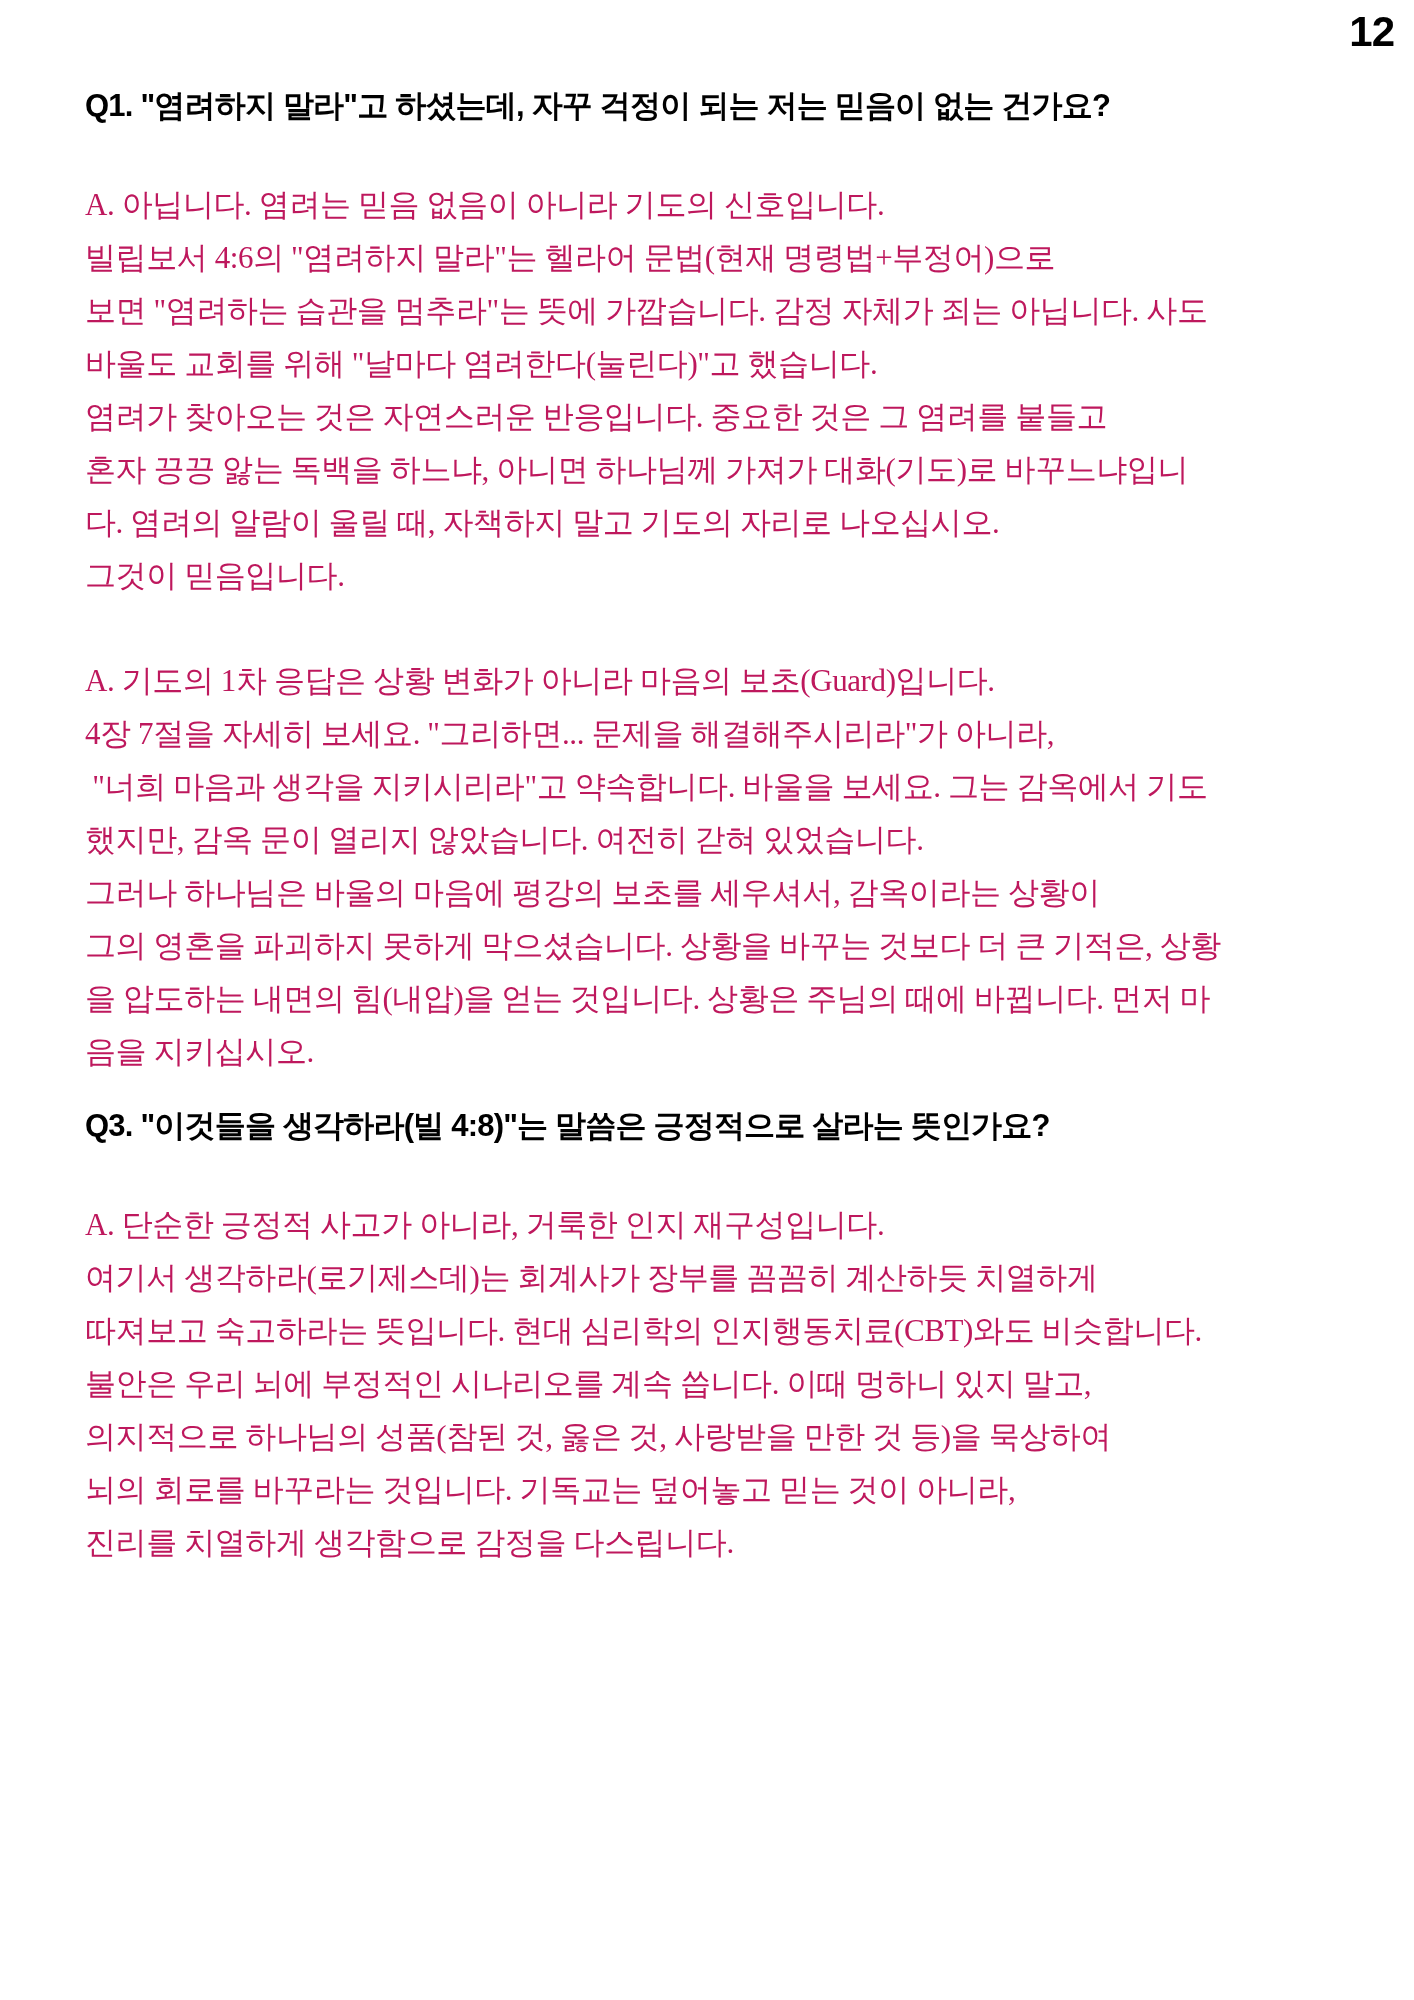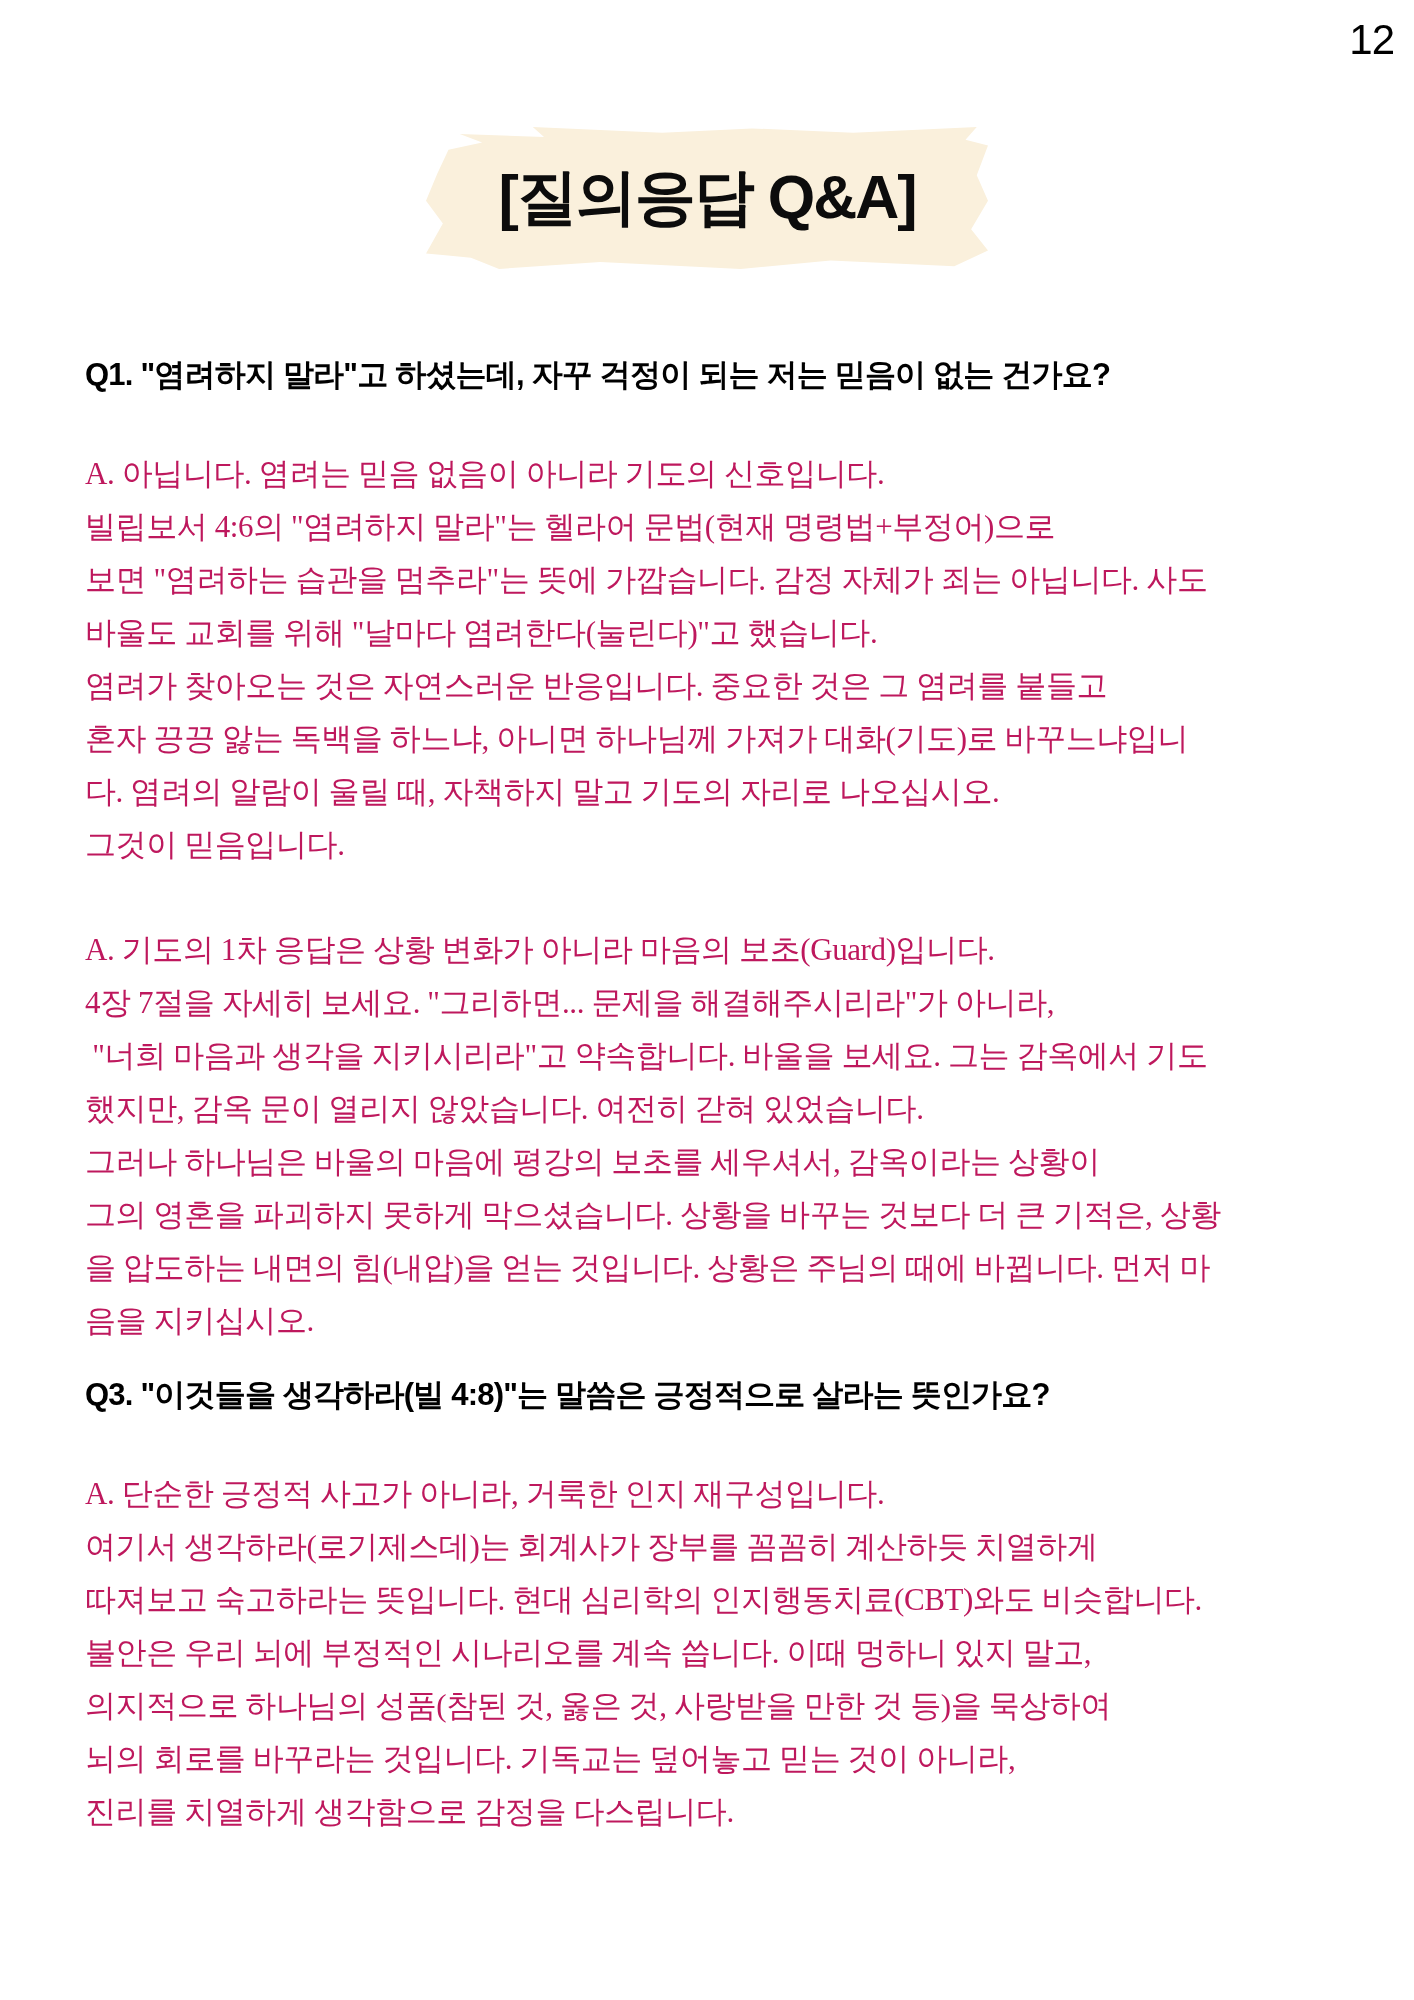--- a/index.html
+++ b/index.html
@@ -7,24 +7,24 @@
     position: relative;
     width: 1414px;
     height: 2000px;
     background: #ffffff;
     overflow: hidden;
     font-family: "Liberation Sans", sans-serif;
     color: #111;
   }
   .page-number {
     position: absolute;
-    top: 16px;
+    top: 8px;
     right: 20px;
     font-size: 42px;
-    font-weight: 400;
+    font-weight: 700;
     letter-spacing: -1px;
     color: #000;
     font-family: "Liberation Sans", sans-serif;
   }
   .title-wrap {
     margin: 127px auto 0 auto;
     width: 562px;
     height: 142px;
     display: flex;
     align-items: center;
@@ -69,23 +69,20 @@
     word-break: keep-all;
   }
 </style>
 </head>
 <body>
 
 <div class="page">
 
   <div class="page-number">12</div>
 
-  <div class="title-wrap" style="background:#faf0dc;">
-    <h1 class="title">[질의응답 Q&amp;A]</h1>
-  </div>
 
   <div class="content">
 
     <h2 class="question first">Q1. "염려하지 말라"고 하셨는데, 자꾸 걱정이 되는 저는 믿음이 없는 건가요?</h2>
     <div class="answer">A. 아닙니다. 염려는 믿음 없음이 아니라 기도의 신호입니다.
 빌립보서 4:6의 "염려하지 말라"는 헬라어 문법(현재 명령법+부정어)으로
 보면 "염려하는 습관을 멈추라"는 뜻에 가깝습니다. 감정 자체가 죄는 아닙니다. 사도
 바울도 교회를 위해 "날마다 염려한다(눌린다)"고 했습니다.
 염려가 찾아오는 것은 자연스러운 반응입니다. 중요한 것은 그 염려를 붙들고
 혼자 끙끙 앓는 독백을 하느냐, 아니면 하나님께 가져가 대화(기도)로 바꾸느냐입니

